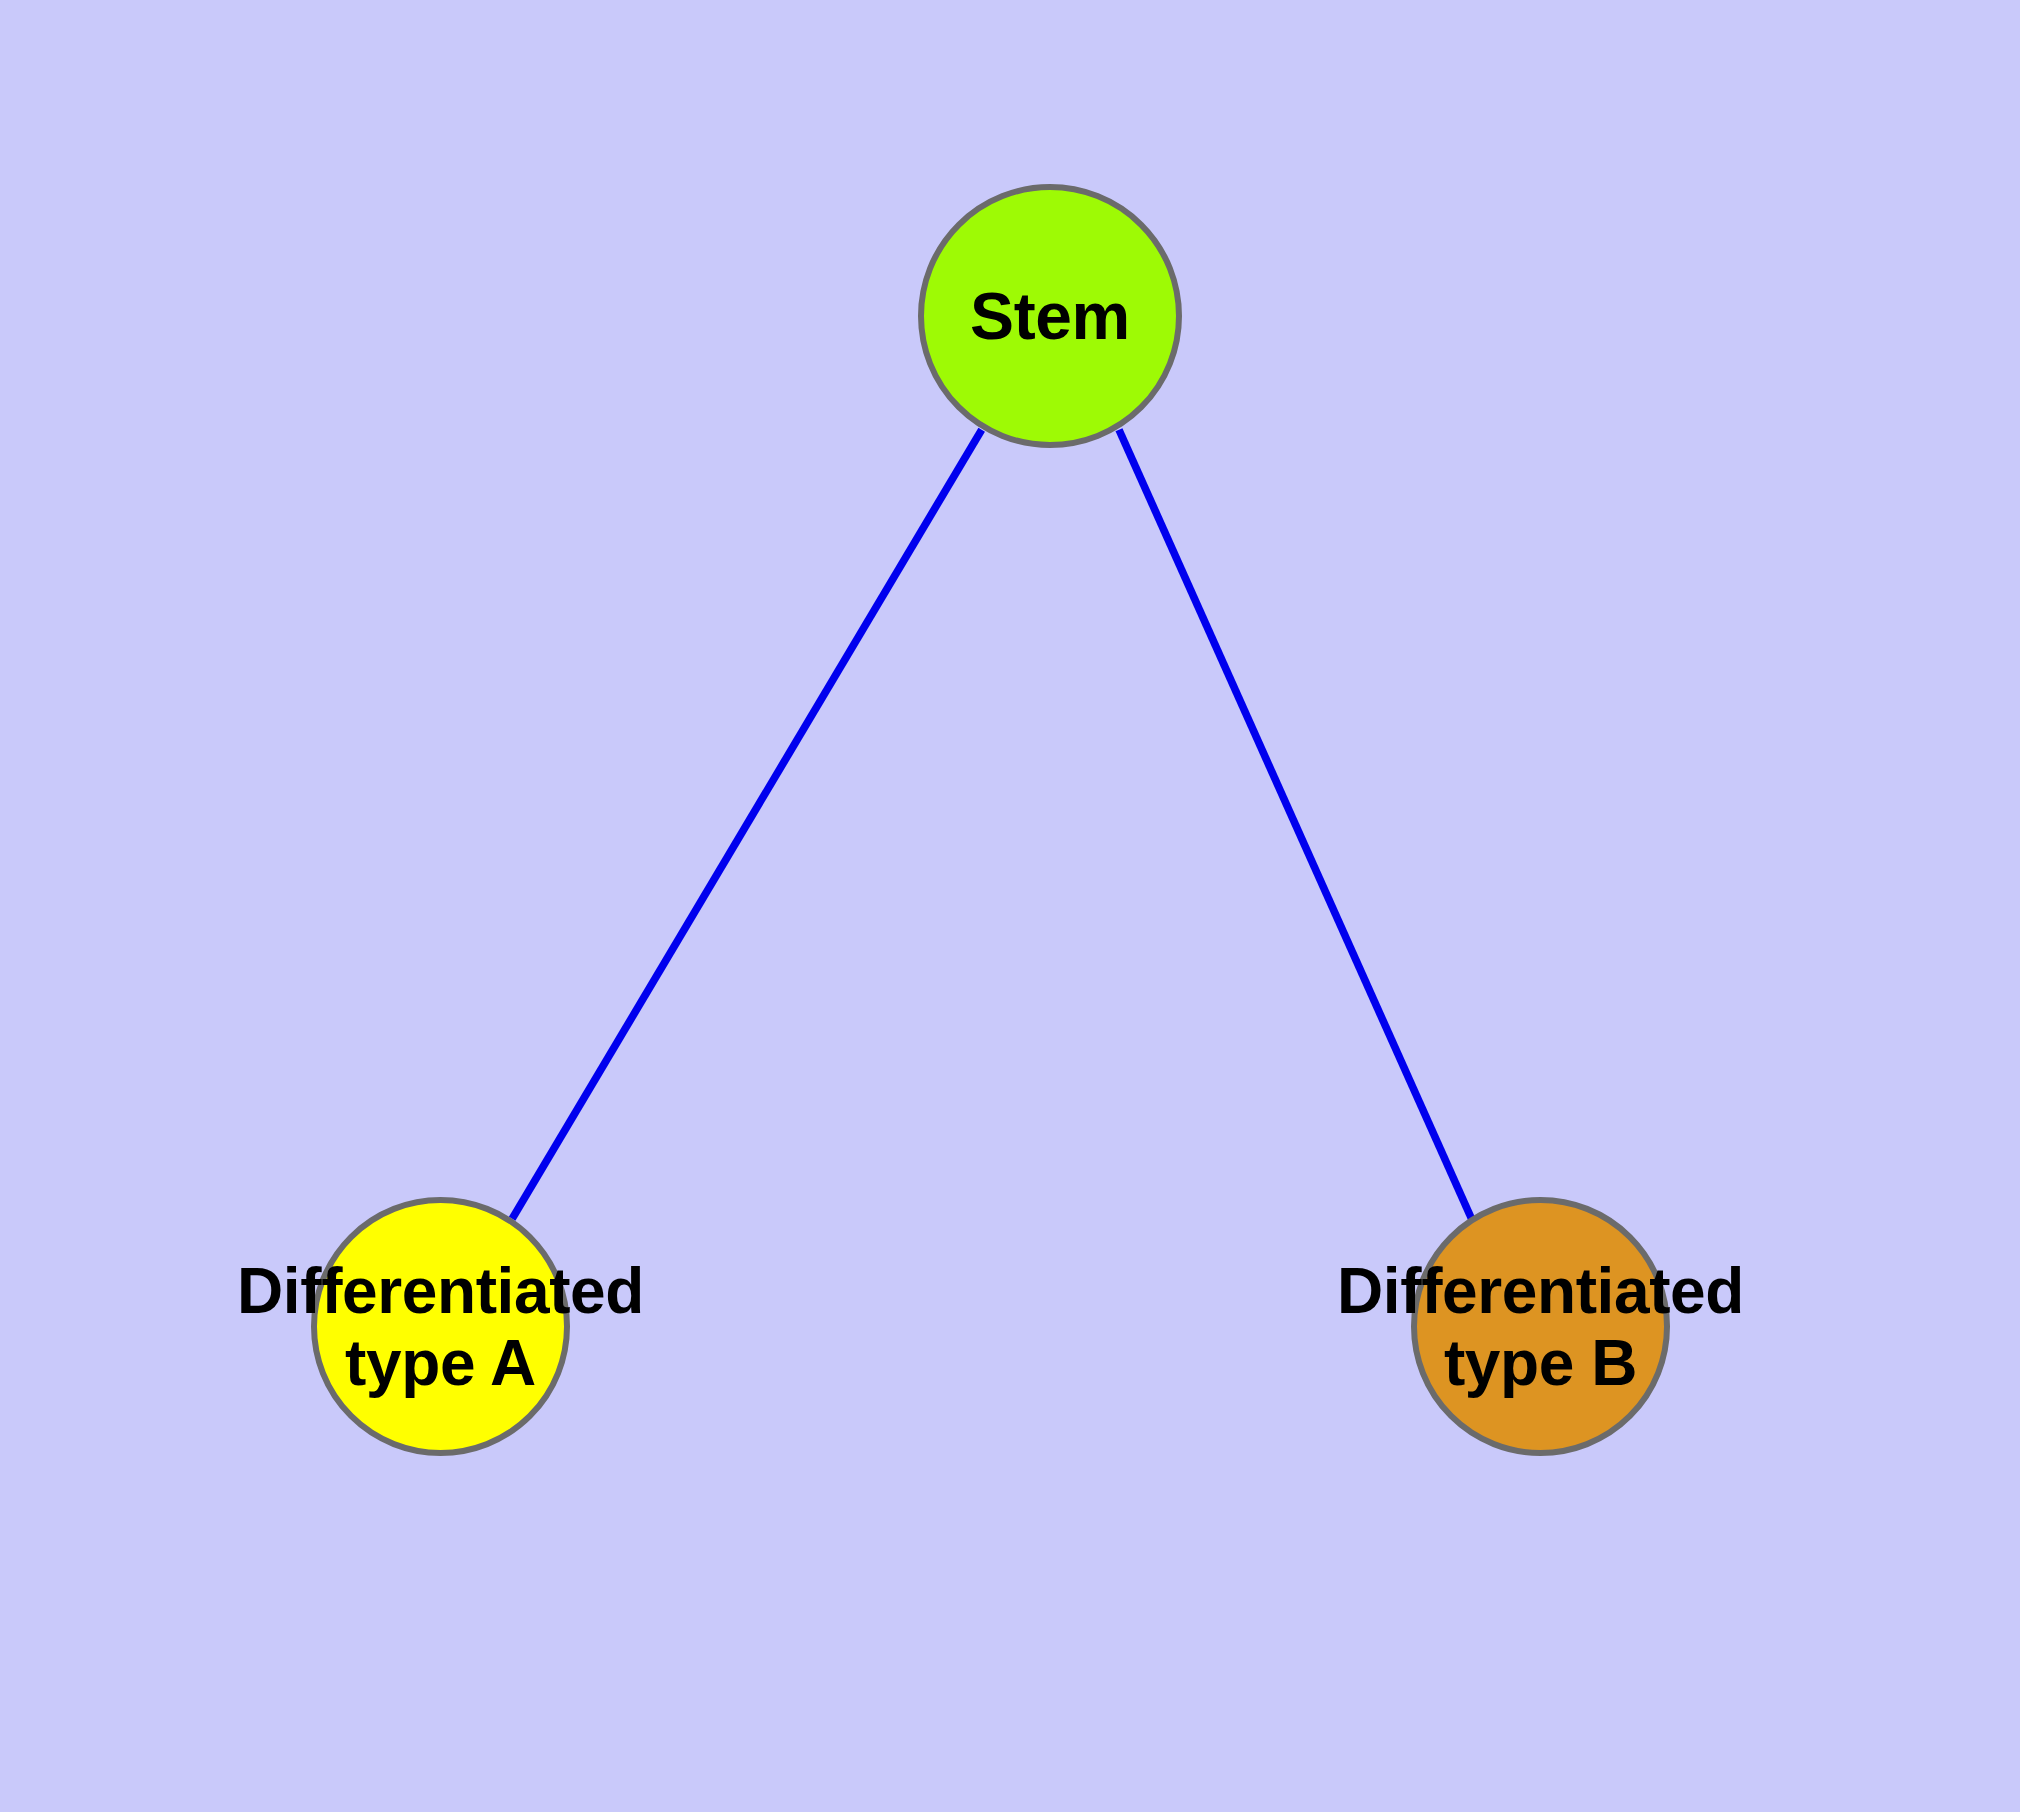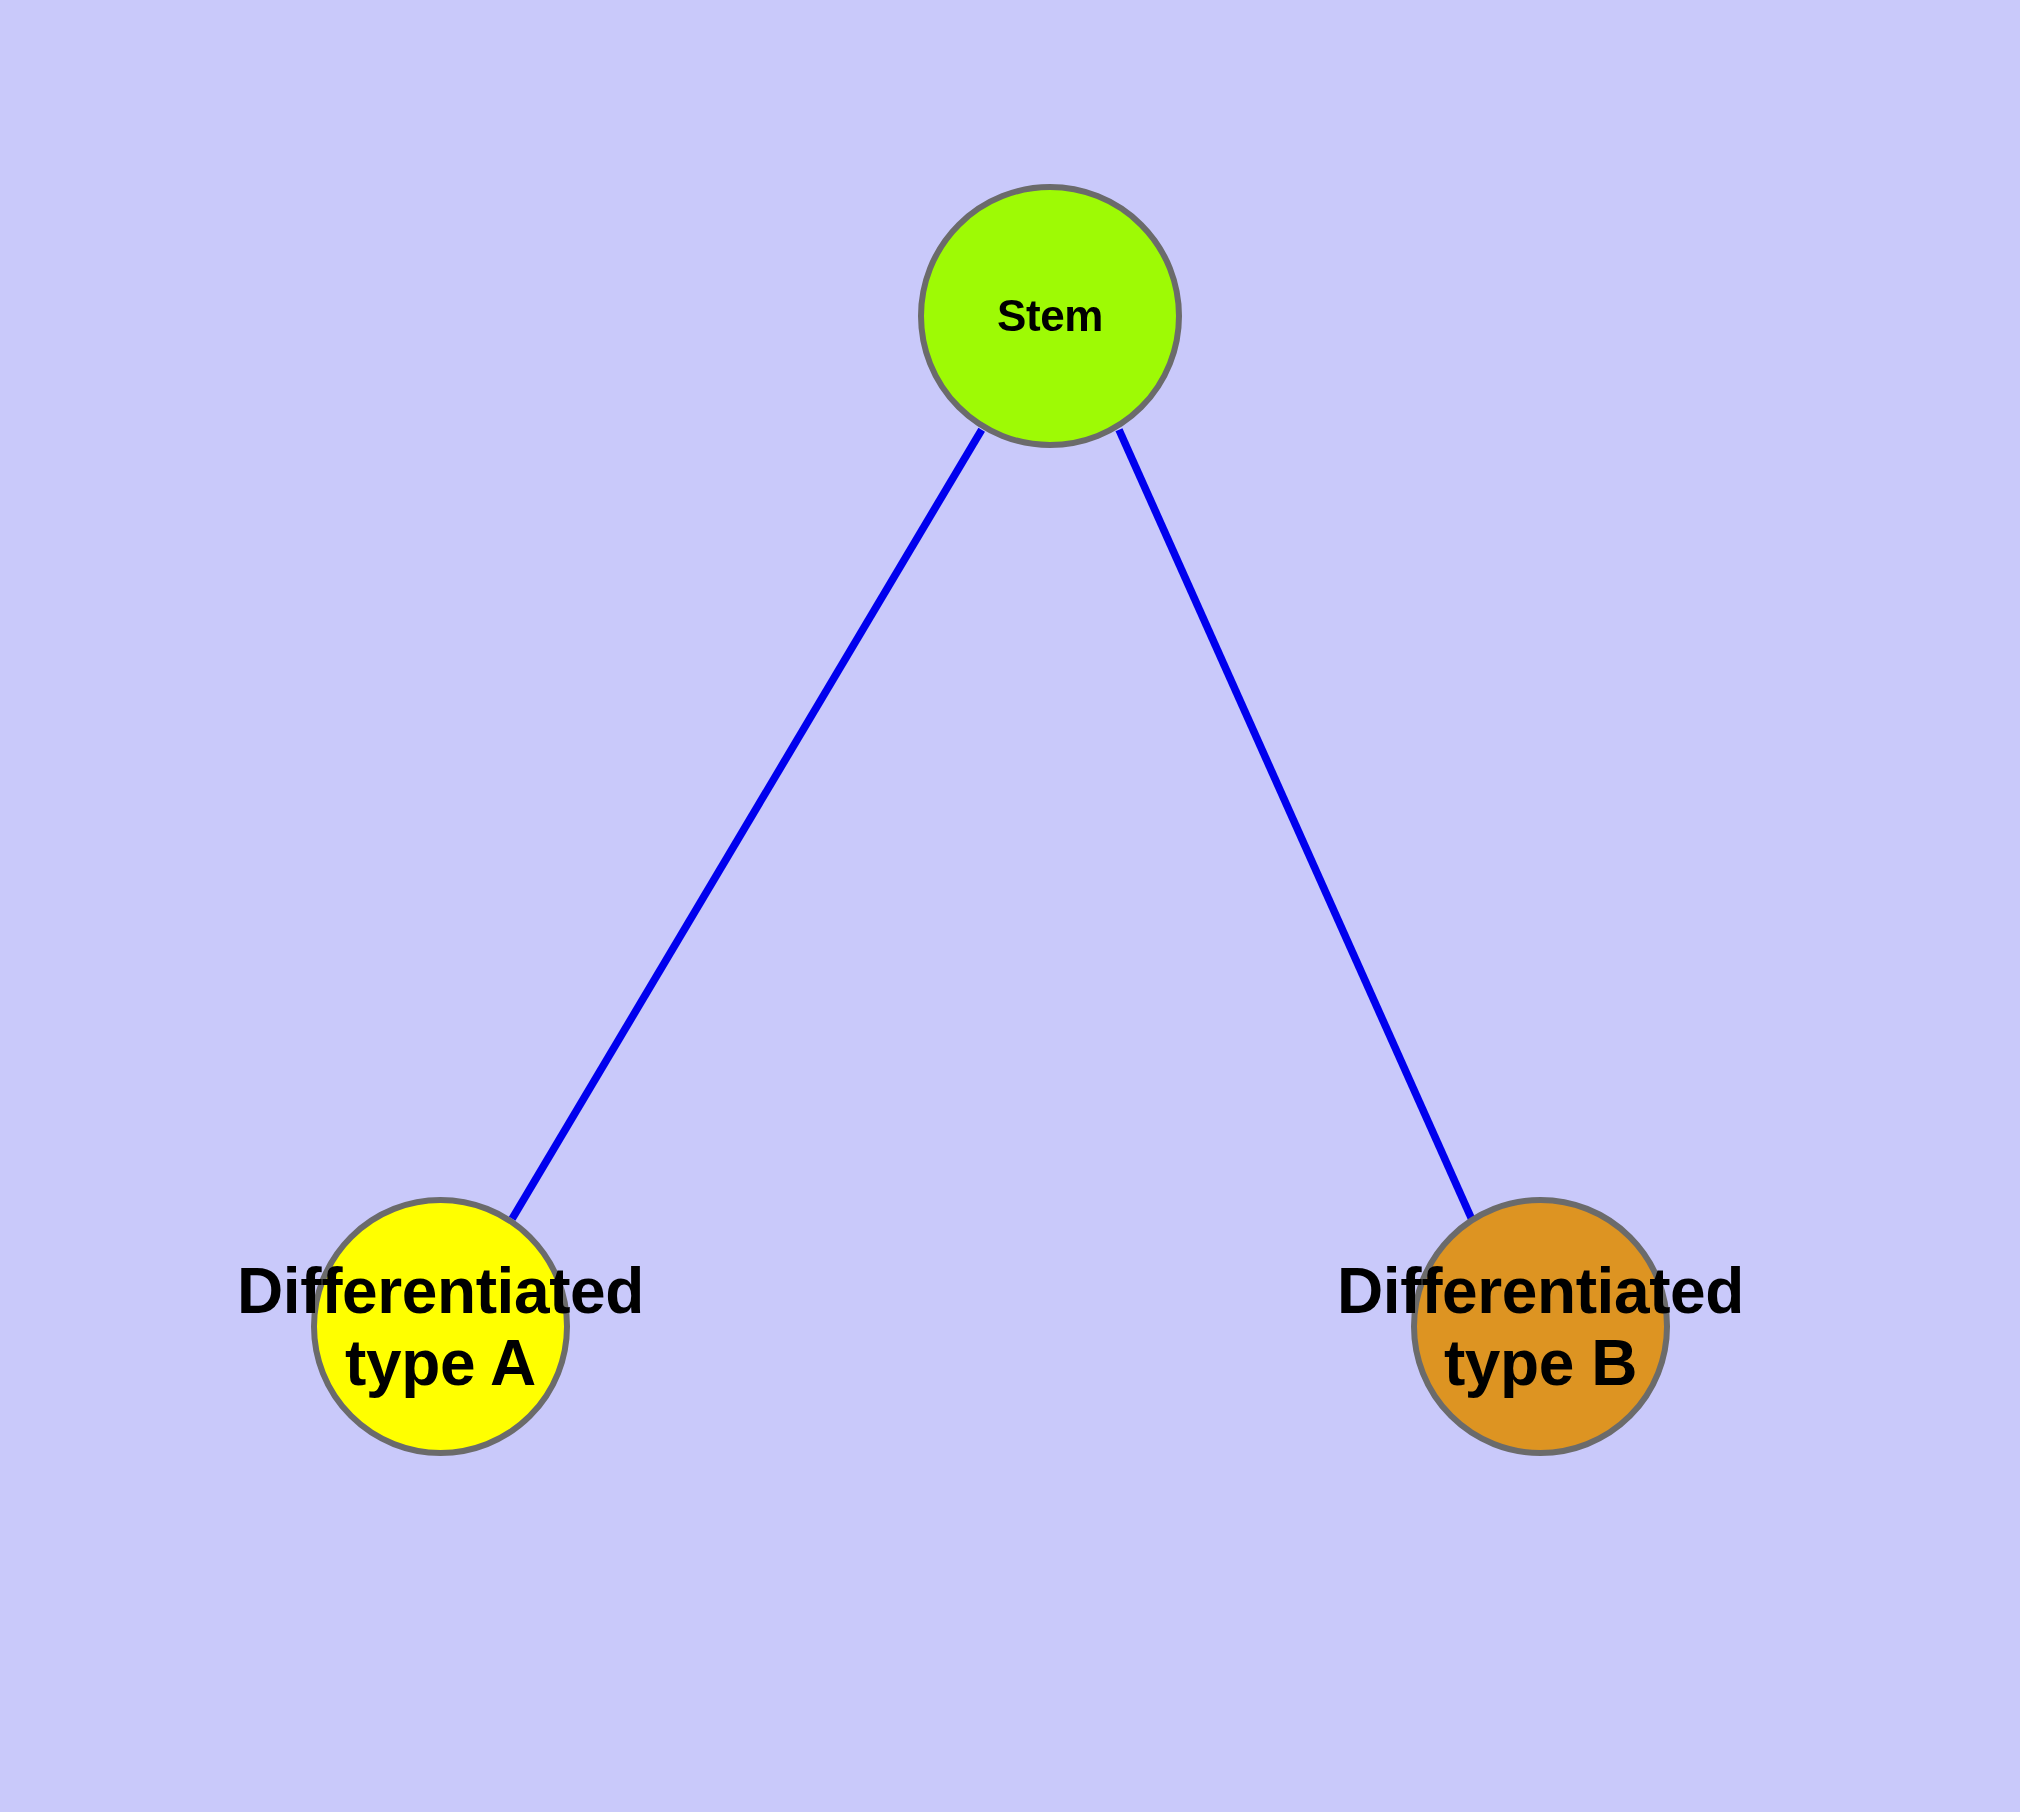--- a/index.html
+++ b/index.html
@@ -61,21 +61,21 @@
     top: 184px;
     width: 264px;
     height: 264px;
   }
   #node-stem .node-circle {
     width: 264px;
     height: 264px;
     background: #9efa05;
   }
   #node-stem .node-label {
-    font-size: 44px;
+    font-size: 66px;
   }
 
   
   #node-diff-a {
     left: 311px;
     top: 1197px;
     width: 259px;
     height: 259px;
   }
   #node-diff-a .node-circle {

